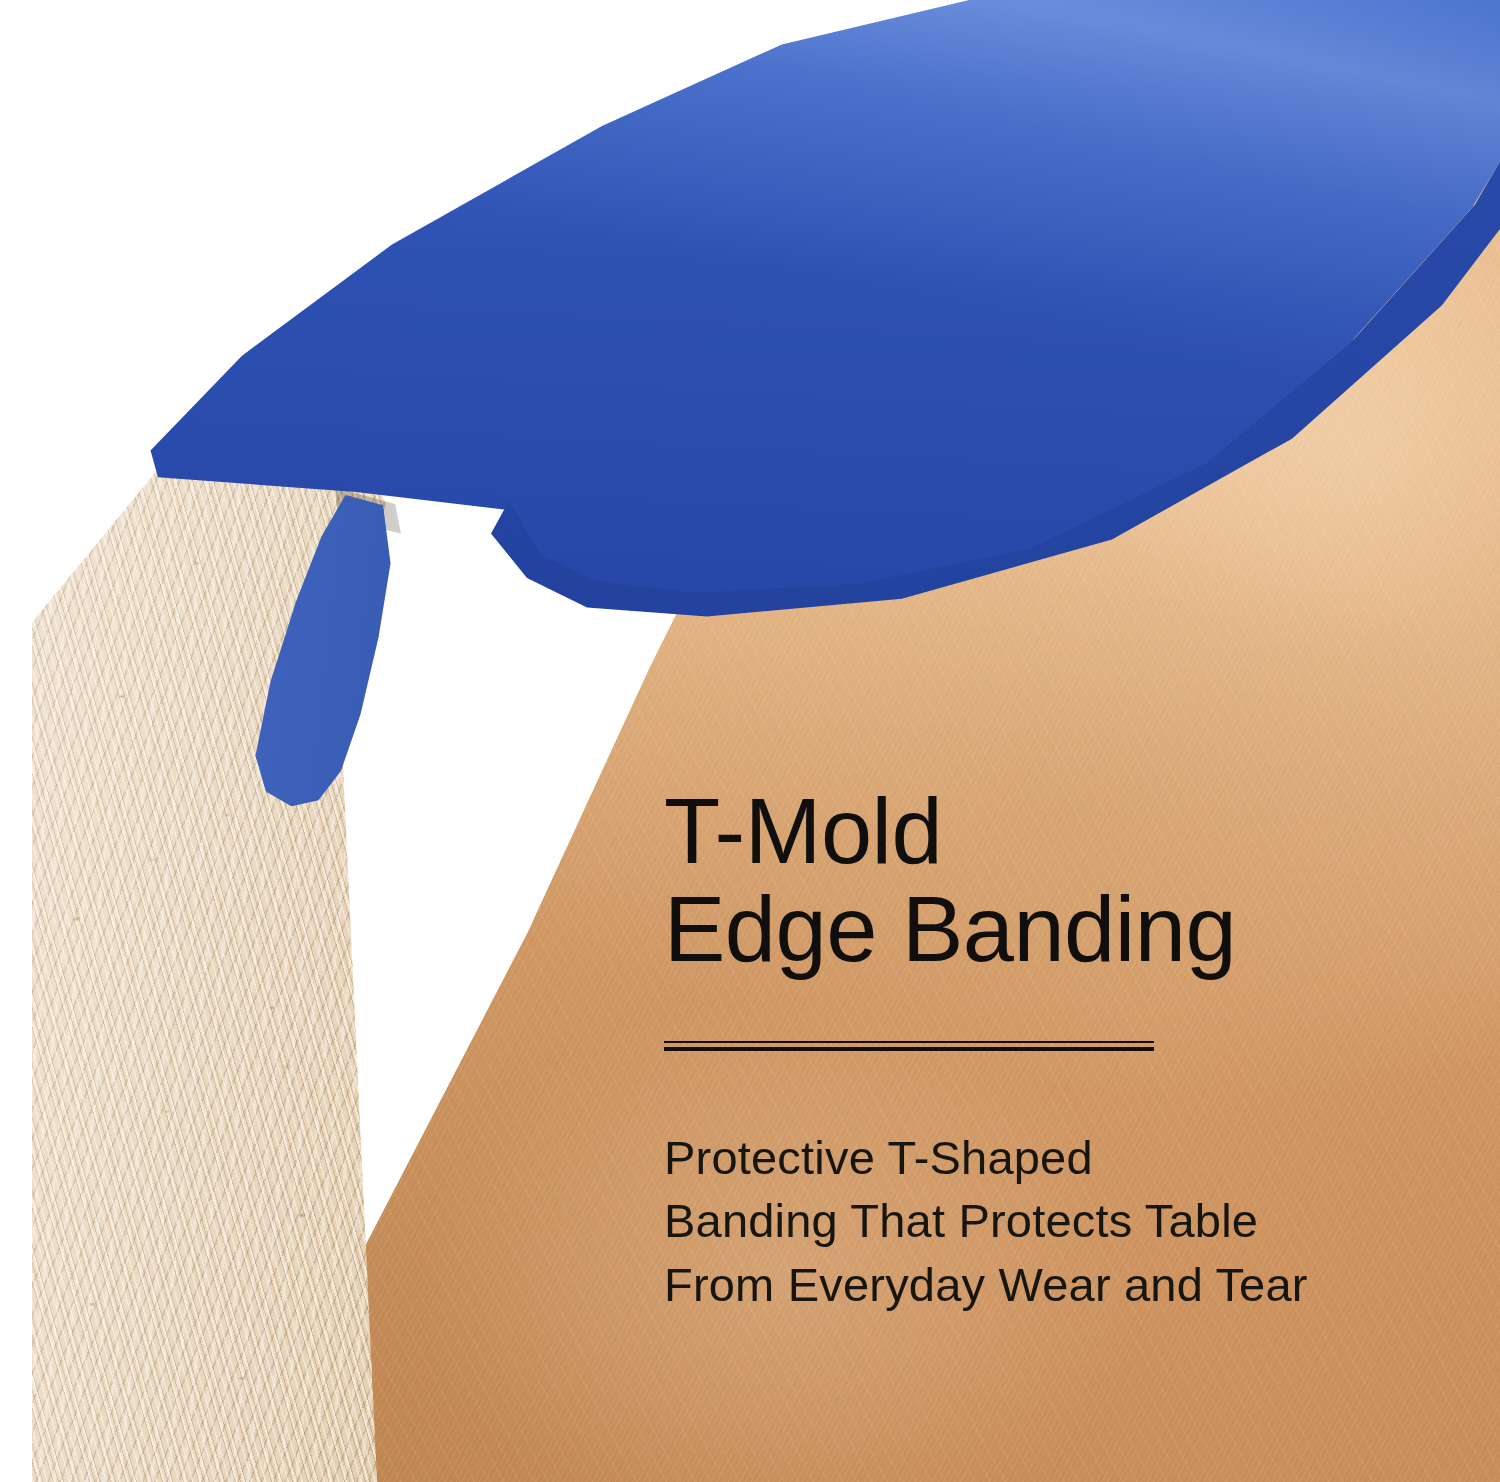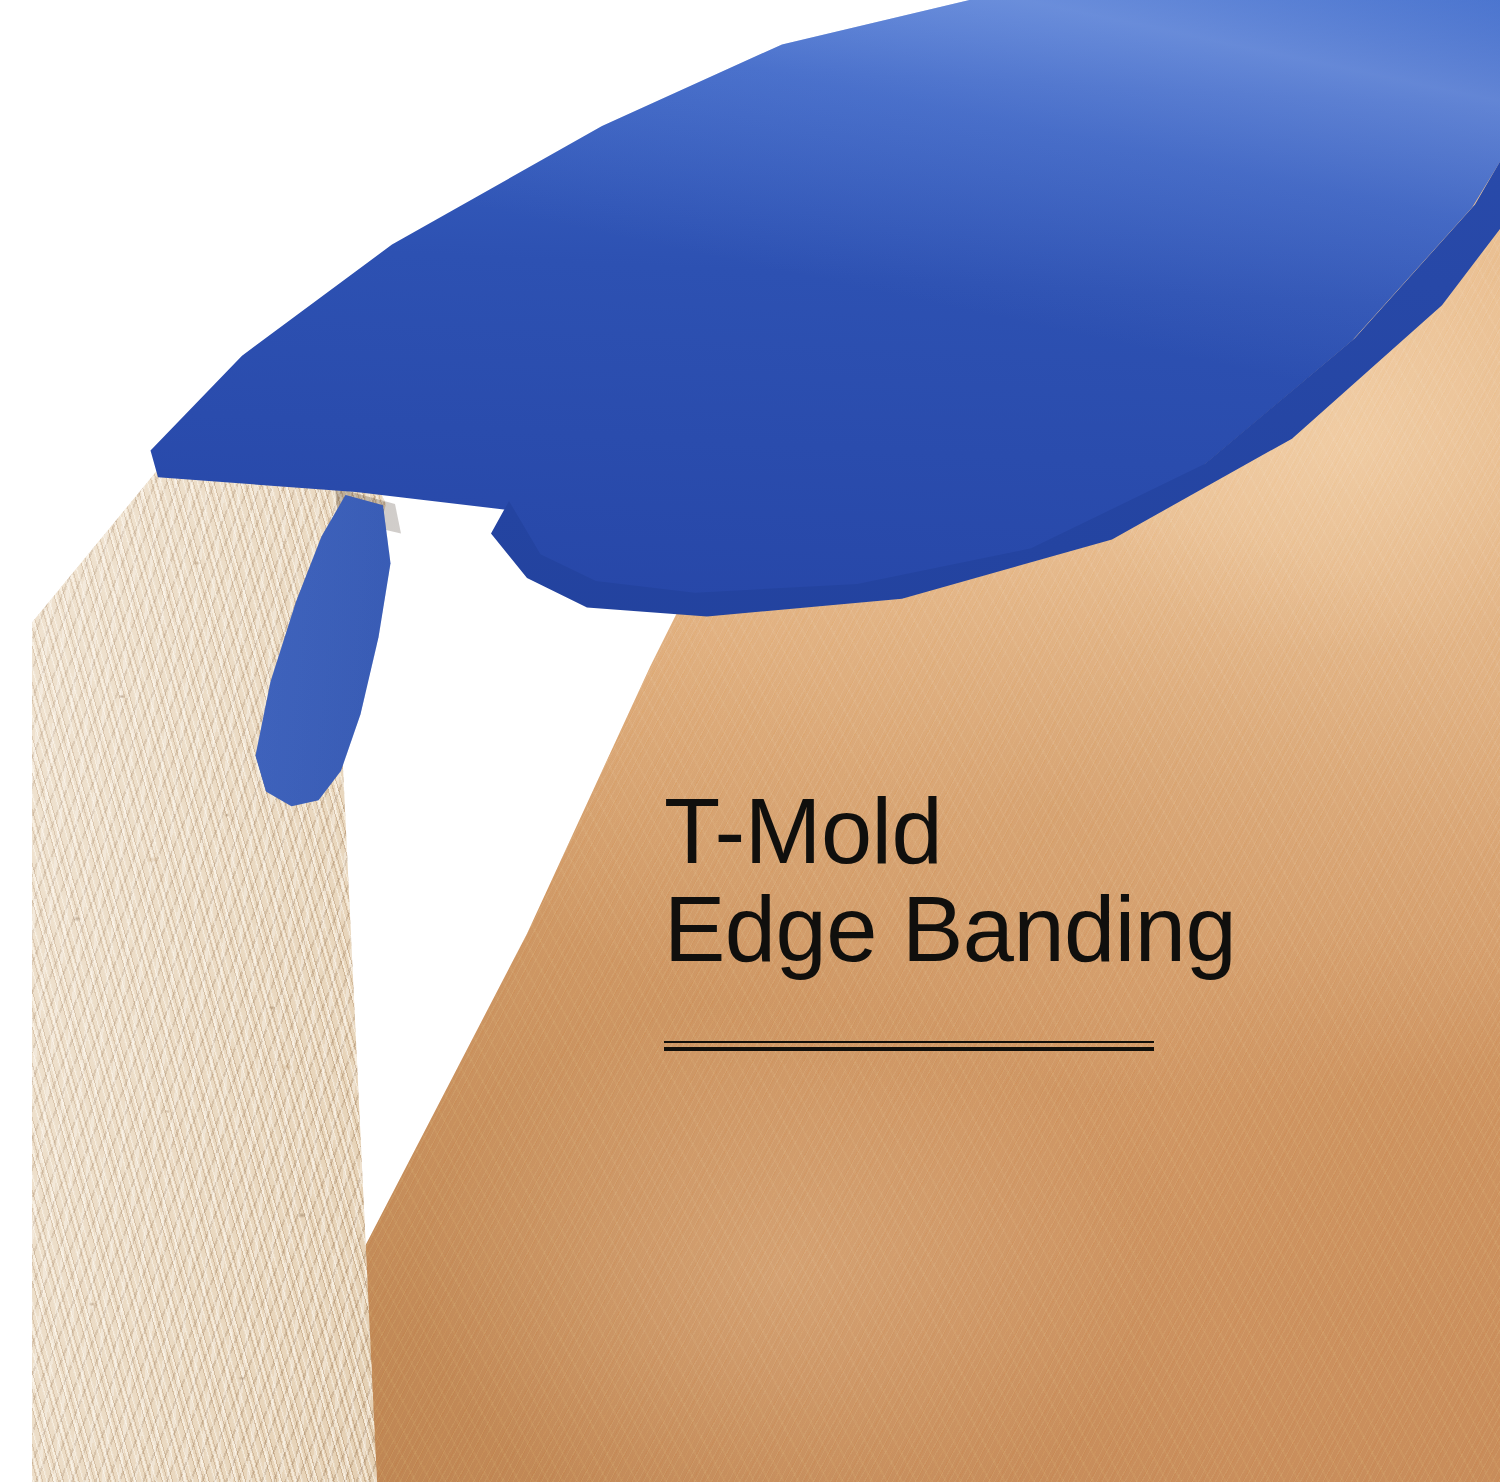--- a/index.html
+++ b/index.html
@@ -350,15 +350,18 @@
     <div class="layer tmold-gloss"></div>
   </div>
 
   <div class="copy">
 
     <h1 class="headline">T-Mold
 Edge Banding</h1>
 
     <div class="rule"></div>
 
+    <p class="subcopy">Protective T-Shaped
+Banding That Protects Table
+From Everyday Wear and Tear</p>
   </div>
 
 </div>
 
 </body></html>

